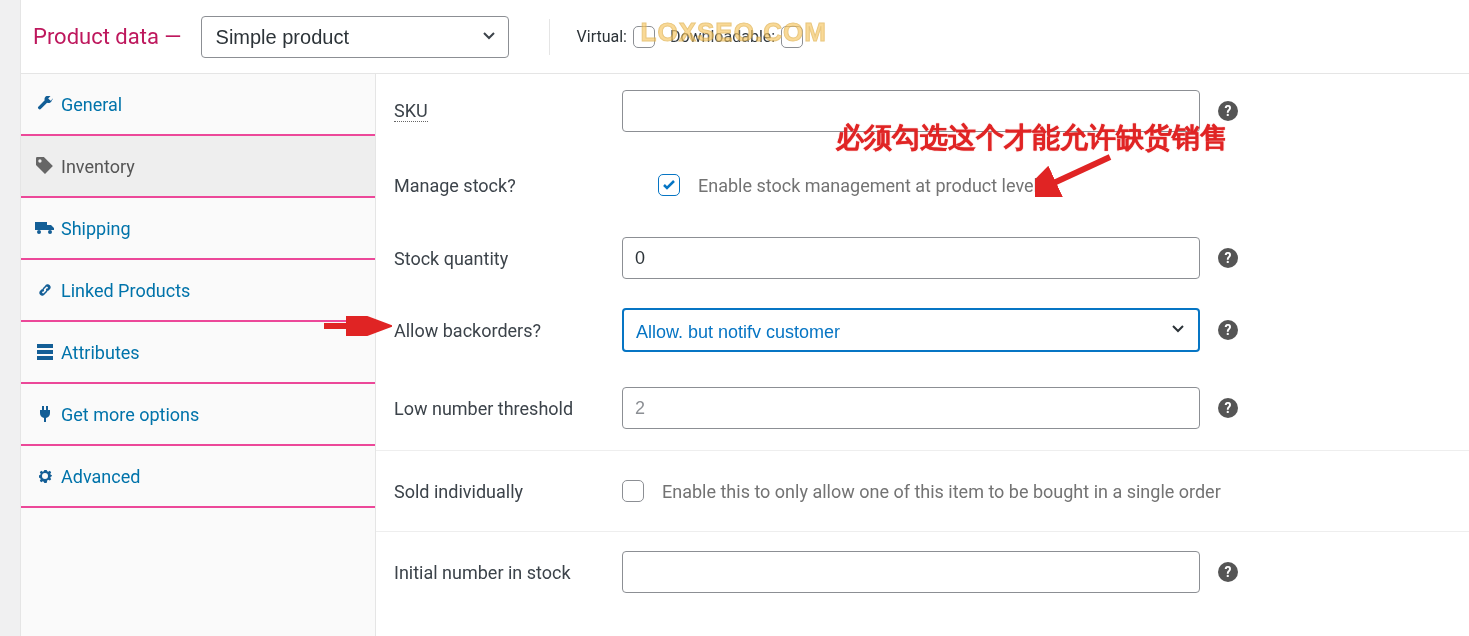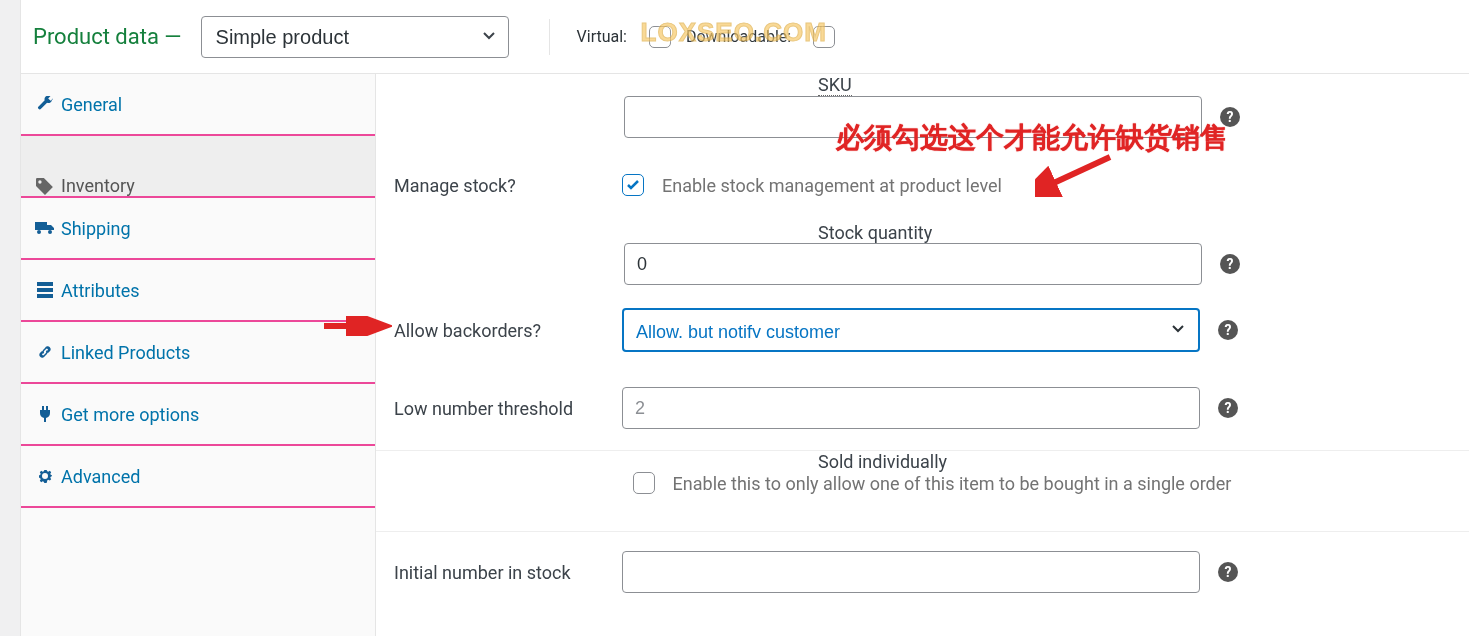--- a/index.html
+++ b/index.html
@@ -26,21 +26,21 @@
   
   .panel-header {
     display: flex;
     align-items: center;
     height: 74px;
     padding-left: 12px;
     border-bottom: 1px solid #e5e5e5;
   }
   .panel-title {
     font-size: 22px;
-    color: #15803d;
+    color: #be185d;
     margin-right: 12px;
     white-space: nowrap;
   }
   .product-type-select {
     width: 308px;
     height: 42px;
     border: 1px solid #8c8f94;
     border-radius: 4px;
     background: #fff;
     font-size: 20px;
@@ -67,21 +67,21 @@
     font-size: 16px;
     color: #2c3338;
     position: relative;
   }
   .header-sep {
     width: 1px;
     height: 36px;
     background: #e5e5e5;
     margin-right: 12px;
   }
-  .header-opts label { display:flex; align-items:center; gap:22px; }
+  .header-opts label { display:flex; align-items:center; gap:6px; }
   .watermark {
     position: absolute;
     left: 92px;
     top: -2px;
     font-size: 26px;
     font-weight: 700;
     color: #f7c96b;
     -webkit-text-stroke: 1px #e0b04a;
     text-shadow: 0 0 3px #fff;
     letter-spacing: 1px;
@@ -107,21 +107,20 @@
     padding-left: 14px;
     gap: 6px;
     font-size: 18px;
     color: #0073aa;
     cursor: pointer;
     border-bottom: 2px solid #ec4899;
   }
   .tab.active {
     background: #eeeeee;
     color: #555;
-    align-items: flex-end;
   }
   .tab .ticon { width: 20px; display:flex; justify-content:center; color:#135e96; }
   .tab.active .ticon { color:#666; }
 
   
   .form {
     position: absolute;
     left: 355px;
     top: 74px;
     width: 1094px;
@@ -260,73 +259,73 @@
       <span class="ticon">
         <svg width="20" height="16" viewBox="0 0 20 16">
             <path fill="currentColor" d="M0 2h12v8H0zM12 5h4l3 3v2h-7zM4 14a2 2 0 1 0 0-4 2 2 0 0 0 0 4zm11 0a2 2 0 1 0 0-4 2 2 0 0 0 0 4z"></path>
           </svg>
       </span>
       <span>Shipping</span>
     </div>
     <div class="tab">
       <span class="ticon">
         <svg width="16" height="16" viewBox="0 0 16 16">
+            <path fill="currentColor" d="M6 10a3 3 0 0 1 0-4l2-2a3 3 0 1 1 4 4l-1 1-1.5-1.5 1-1a1 1 0 1 0-1.4-1.4l-2 2a1 1 0 0 0 0 1.4zM10 6a3 3 0 0 1 0 4l-2 2a3 3 0 1 1-4-4l1-1L6.5 8.5l-1 1a1 1 0 1 0 1.4 1.4l2-2a1 1 0 0 0 0-1.4z"></path>
+          </svg>
+      </span>
+      <span>Linked Products</span>
+    </div>
+    <div class="tab">
+      <span class="ticon">
+        <svg width="16" height="16" viewBox="0 0 16 16">
             <path fill="currentColor" d="M0 0h16v4H0zM0 6h16v4H0zM0 12h16v4H0z"></path>
           </svg>
       </span>
       <span>Attributes</span>
     </div>
     <div class="tab">
       <span class="ticon">
         <svg width="16" height="16" viewBox="0 0 16 16">
-            <path fill="currentColor" d="M6 10a3 3 0 0 1 0-4l2-2a3 3 0 1 1 4 4l-1 1-1.5-1.5 1-1a1 1 0 1 0-1.4-1.4l-2 2a1 1 0 0 0 0 1.4zM10 6a3 3 0 0 1 0 4l-2 2a3 3 0 1 1-4-4l1-1L6.5 8.5l-1 1a1 1 0 1 0 1.4 1.4l2-2a1 1 0 0 0 0-1.4z"></path>
-          </svg>
-      </span>
-      <span>Linked Products</span>
-    </div>
-    <div class="tab">
-      <span class="ticon">
-        <svg width="16" height="16" viewBox="0 0 16 16">
             <path fill="currentColor" d="M5 0v4H3v3a5 5 0 0 0 4 4.9V16h2v-4.1A5 5 0 0 0 13 7V4h-2V0H9v4H7V0z"></path>
           </svg>
       </span>
       <span>Get more options</span>
     </div>
     <div class="tab">
       <span class="ticon">
         <svg width="16" height="16" viewBox="0 0 16 16">
             <path fill="currentColor" d="M8 5a3 3 0 1 0 0 6 3 3 0 0 0 0-6zm7 3l-1.5.9c0 .3-.1.6-.2.8l.9 1.5-1.4 1.4-1.5-.9c-.3.1-.5.2-.8.2L9.6 15H7.4l-.9-1.5c-.3 0-.6-.1-.8-.2l-1.5.9L2.8 12.8l.9-1.5c-.1-.3-.2-.5-.2-.8L2 9.6V7.4l1.5-.9c0-.3.1-.6.2-.8L2.8 4.2l1.4-1.4 1.5.9c.3-.1.5-.2.8-.2L7.4 2h2.2l.9 1.5c.3 0 .6.1.8.2l1.5-.9 1.4 1.4-.9 1.5c.1.3.2.5.2.8L15 7.4z"></path>
           </svg>
       </span>
       <span>Advanced</span>
     </div>
   </div>
 
   <div class="form">
-    <div class="row" style="height:74px;flex-direction:column;">
+    <div class="row" style="height:74px;">
       <span class="lbl"><span class="dotted">SKU</span></span>
       <div class="ctrl">
         <input class="tinput" value="" style="">
         <span class="help">?</span>
       </div>
     </div>
 
-    <div class="row" style="height:74px;">
+    <div class="row" style="height:74px;gap:36px;">
       <span class="lbl">Manage stock?</span>
       <div class="ctrl">
         <span class="chk checked">
           <svg width="16" height="16" viewBox="0 0 16 16">
               <path d="M3 8l3 3 7-7" fill="none" stroke="#0675c4" stroke-width="2.5"></path>
             </svg>
         </span>
         <span class="opt-text">Enable stock management at product level</span>
       </div>
     </div>
 
-    <div class="row" style="height:72px;flex-direction:column;">
+    <div class="row" style="height:72px;">
       <span class="lbl">Stock quantity</span>
       <div class="ctrl">
         <input class="tinput" value="0" style="">
         <span class="help">?</span>
       </div>
     </div>
 
     <div class="row" style="height:72px;">
       <span class="lbl">Allow backorders?</span>
       <div class="ctrl">
@@ -347,21 +346,21 @@
     <div class="row" style="height:84px;">
       <span class="lbl">Low number threshold</span>
       <div class="ctrl">
         <input class="tinput" placeholder="2" style="">
         <span class="help">?</span>
       </div>
     </div>
 
     <hr class="sep">
 
-    <div class="row" style="height:80px;flex-direction:column;">
+    <div class="row" style="height:80px;">
       <span class="lbl">Sold individually</span>
       <div class="ctrl">
         <span class="chk">
           
         </span>
         <span class="opt-text">Enable this to only allow one of this item to be bought in a single order</span>
       </div>
     </div>
 
     <hr class="sep">

